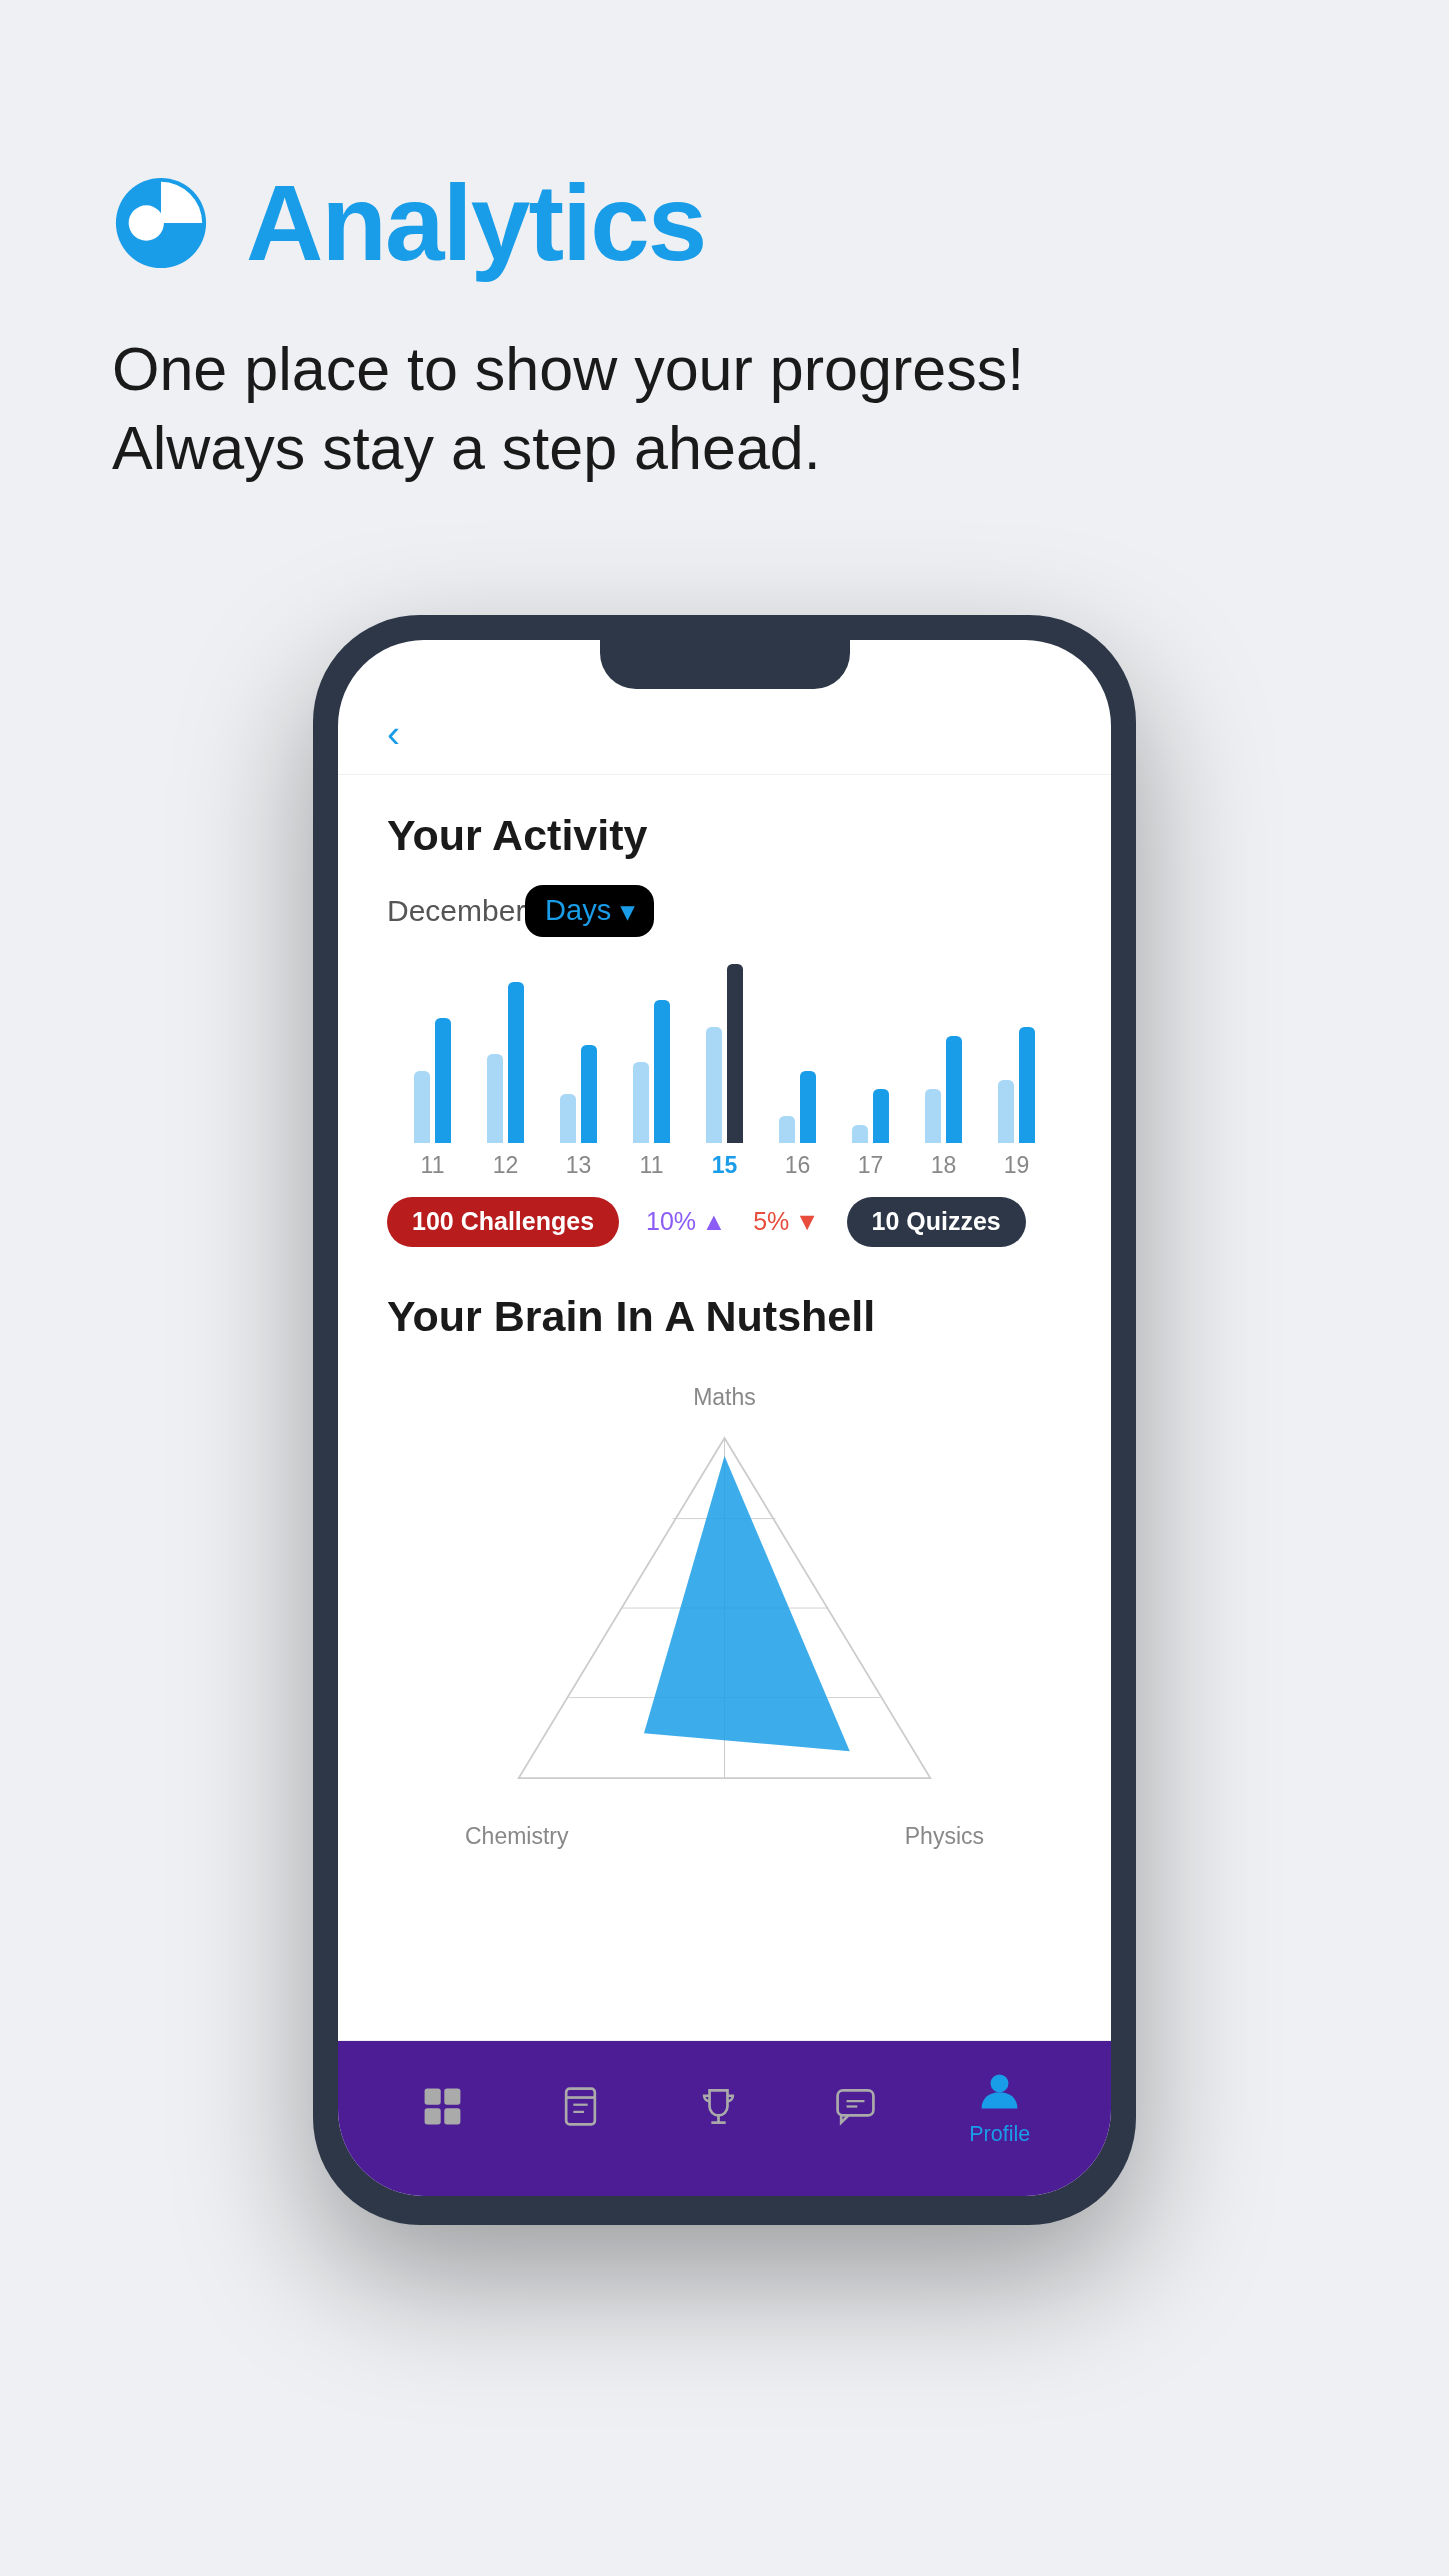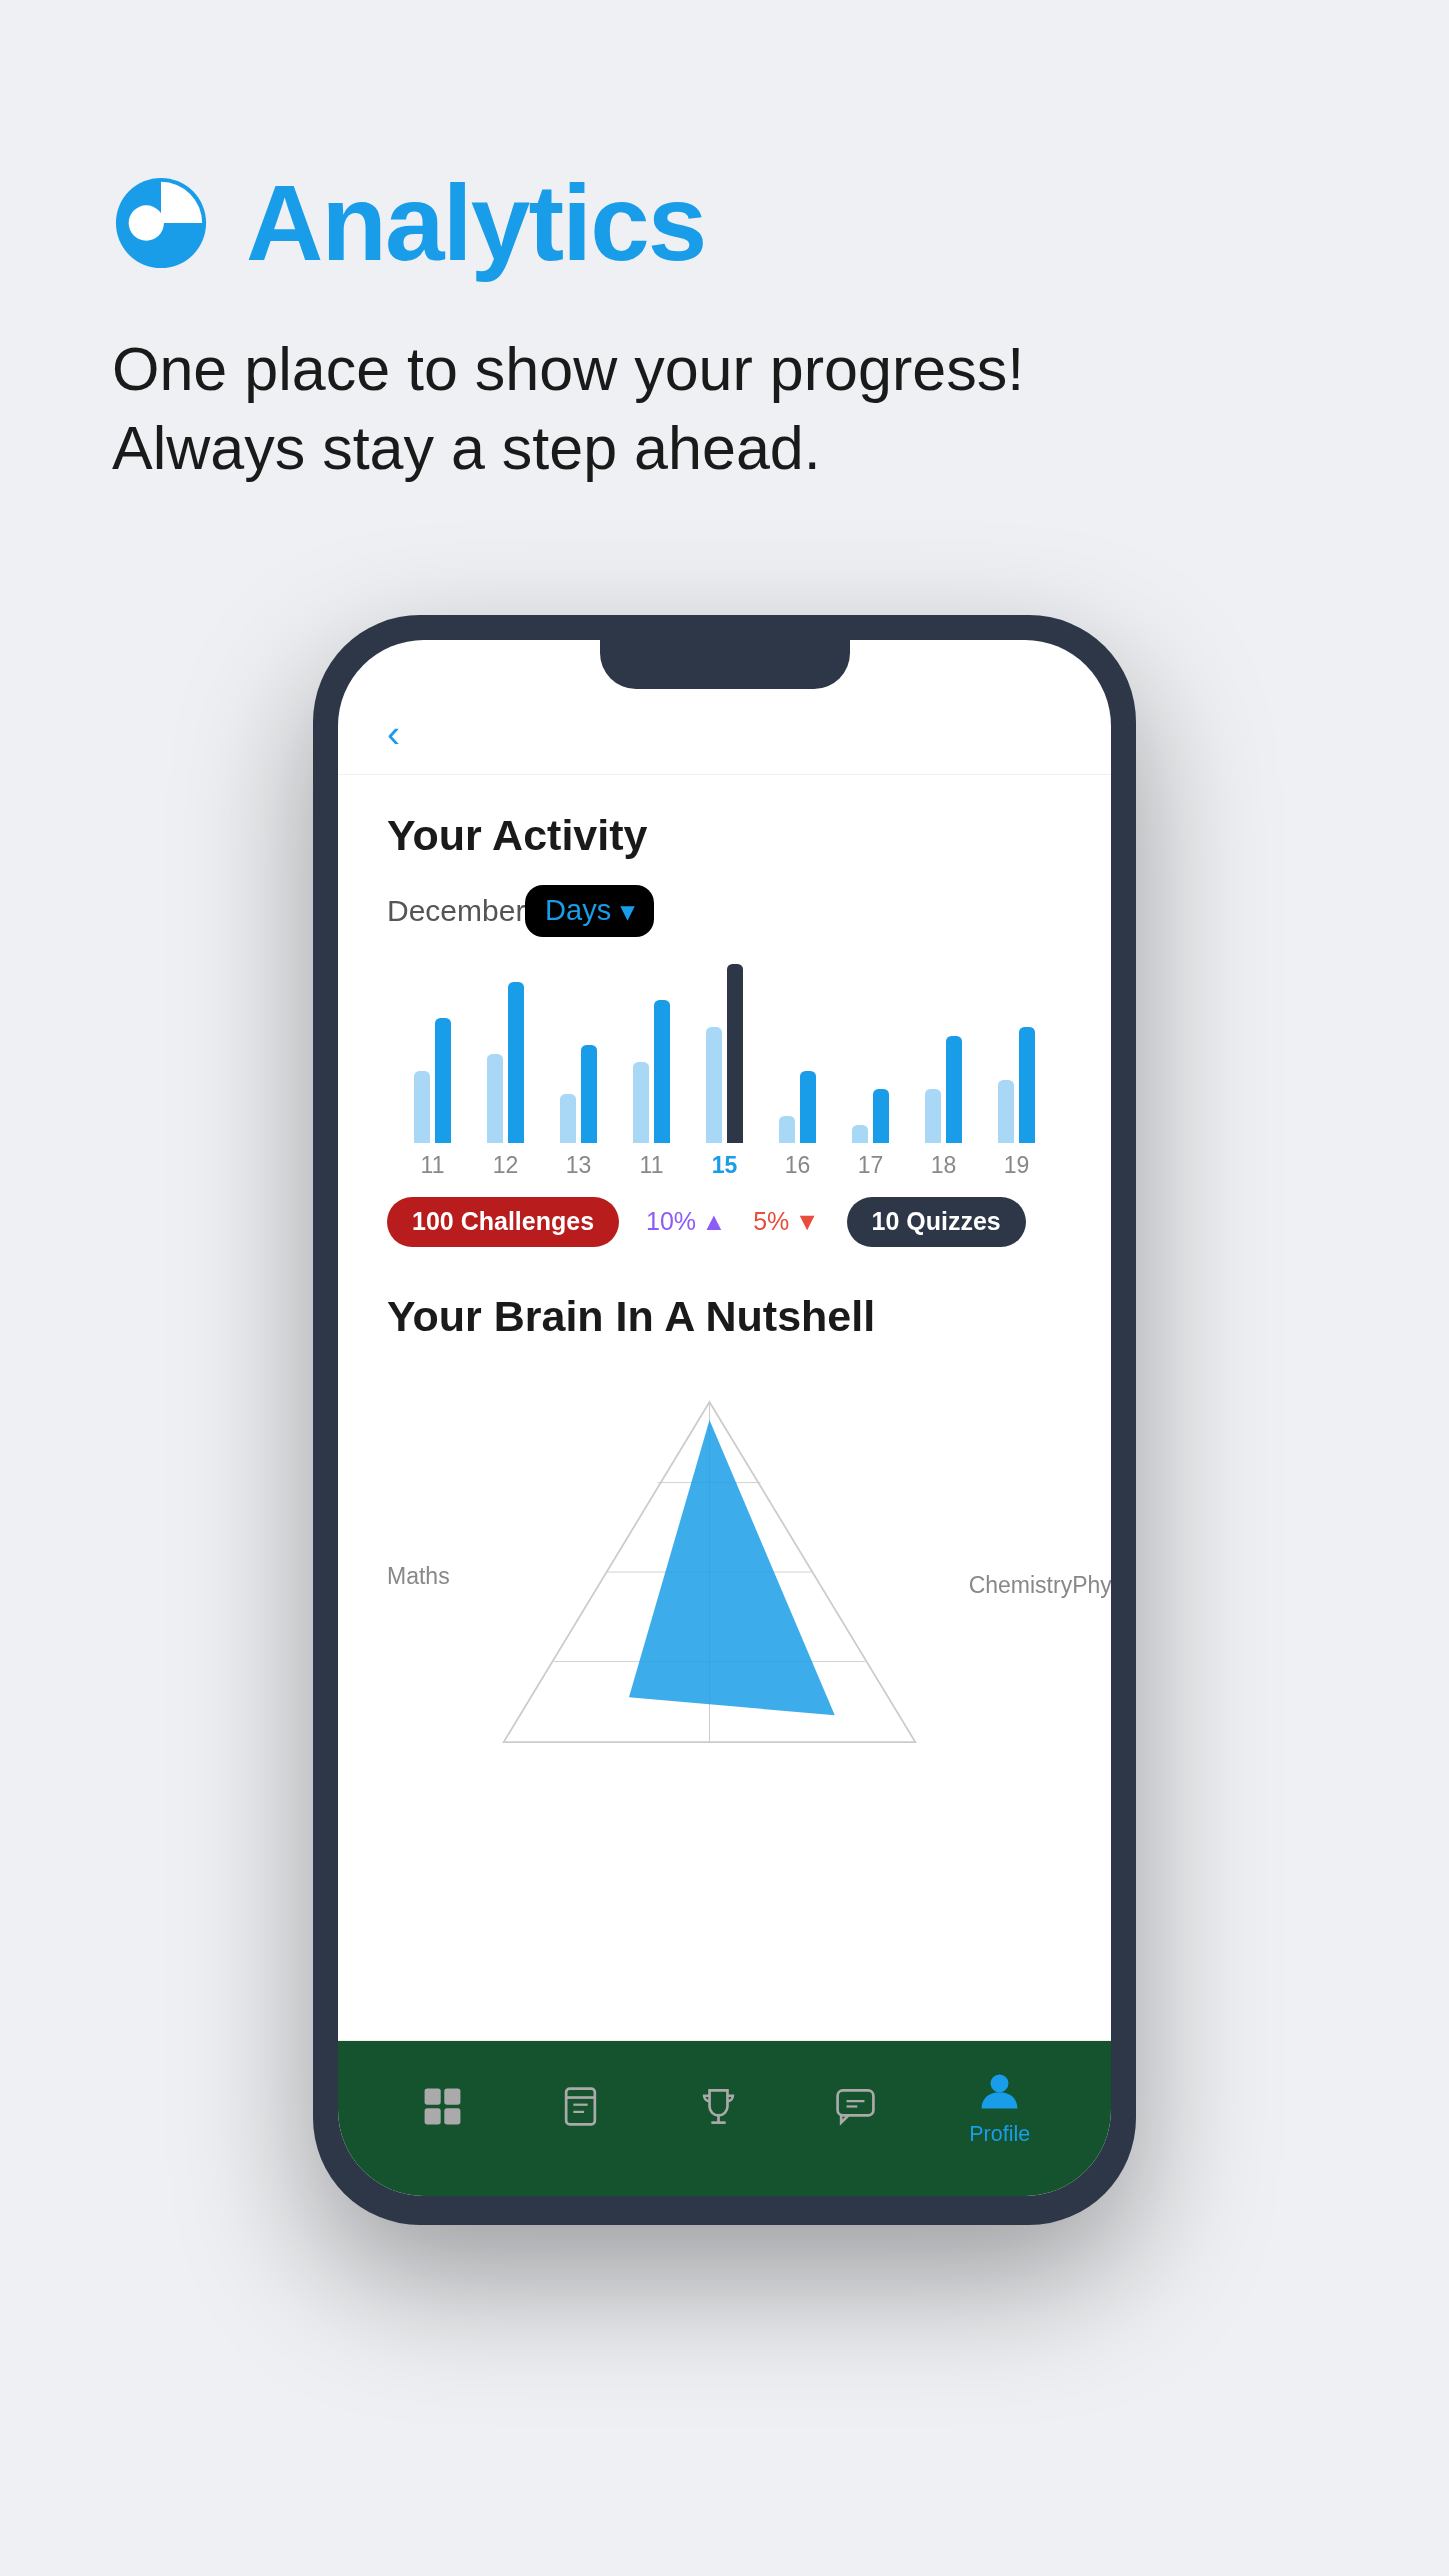--- a/index.html
+++ b/index.html
@@ -197,21 +197,21 @@
     .stat-change.down { color: #e74c3c; }
 
     
     .brain-section {
       margin-bottom: 27px;
     }
 
     
     .triangle-chart {
       display: flex;
-      flex-direction: row;
+      flex-direction: column;
       align-items: center;
       position: relative;
       padding: 18px 0;
     }
     .triangle-label-top {
       font-size: 23px;
       color: #888;
       margin-bottom: 9px;
     }
     .triangle-svg-wrapper {
@@ -229,21 +229,21 @@
       color: #888;
     }
 
     
     .bottom-nav {
       display: flex;
       justify-content: space-around;
       align-items: center;
       padding: 25px 36px 49px 36px;
       border-top: 1.3px solid #f0f0f0;
-      background: #14532d;
+      background: #4c1d95;
     }
     .nav-item {
       display: flex;
       flex-direction: column;
       align-items: center;
       gap: 7.2px;
       cursor: pointer;
     }
     .nav-icon {
       width: 48px;

